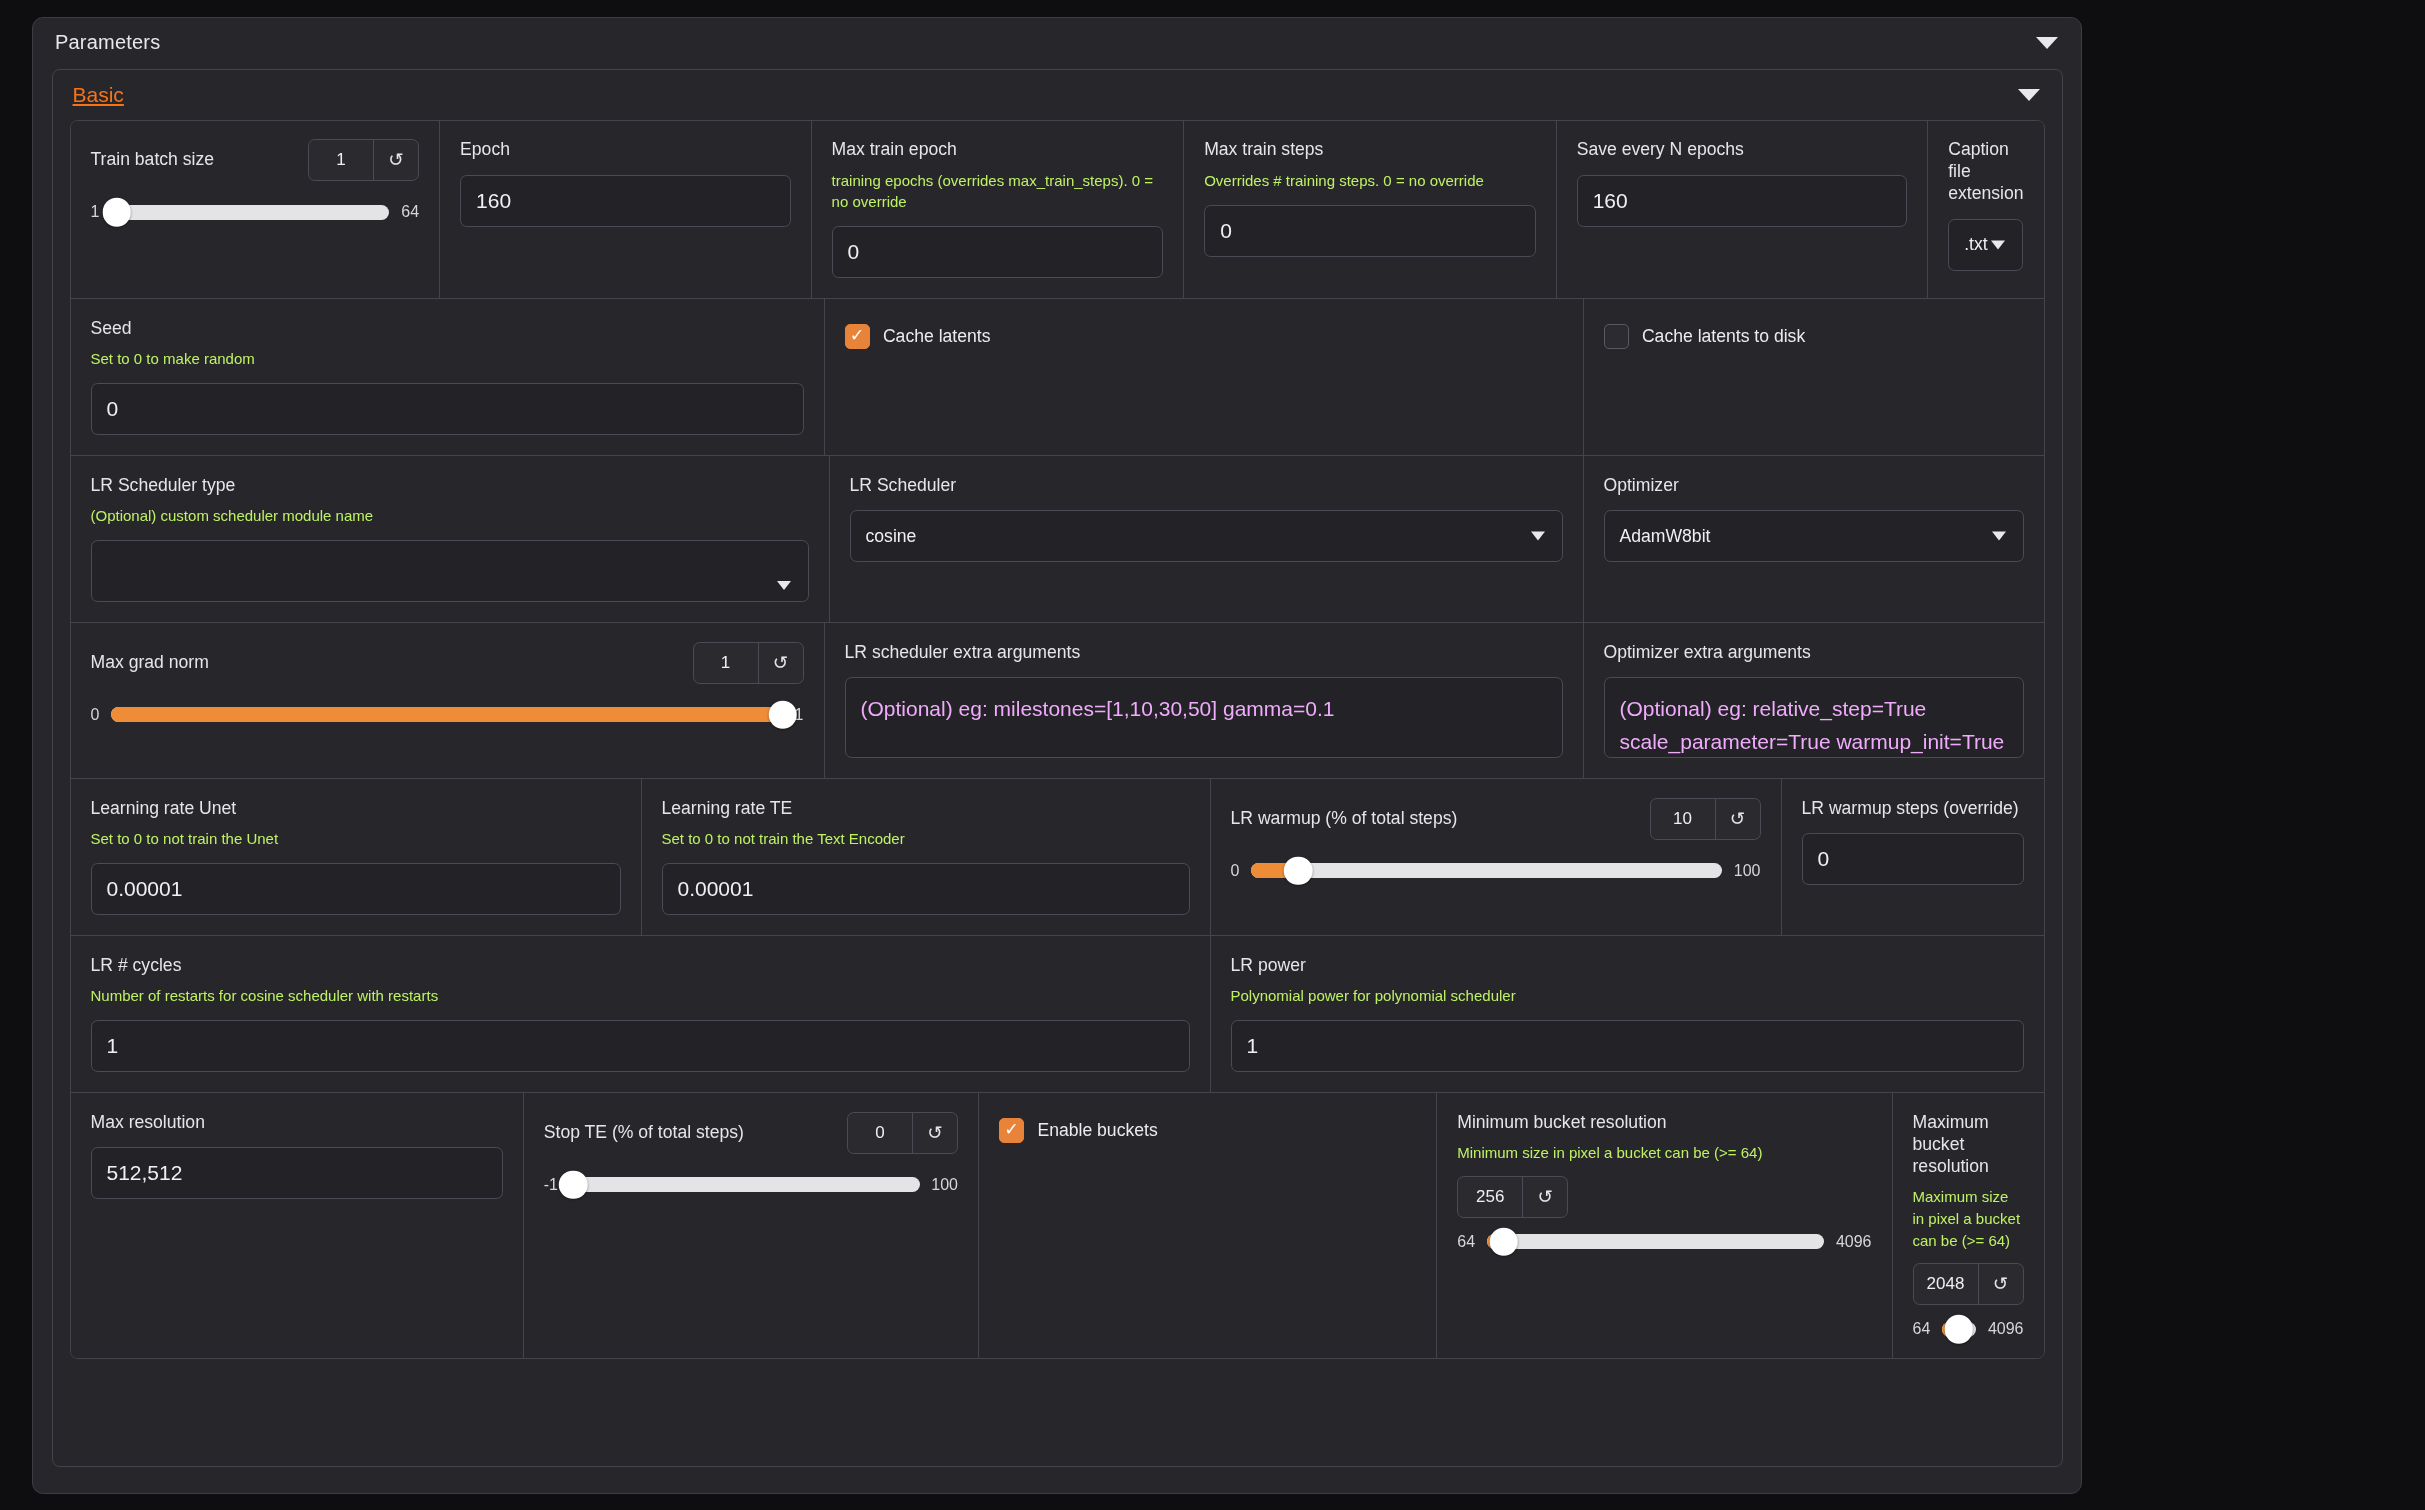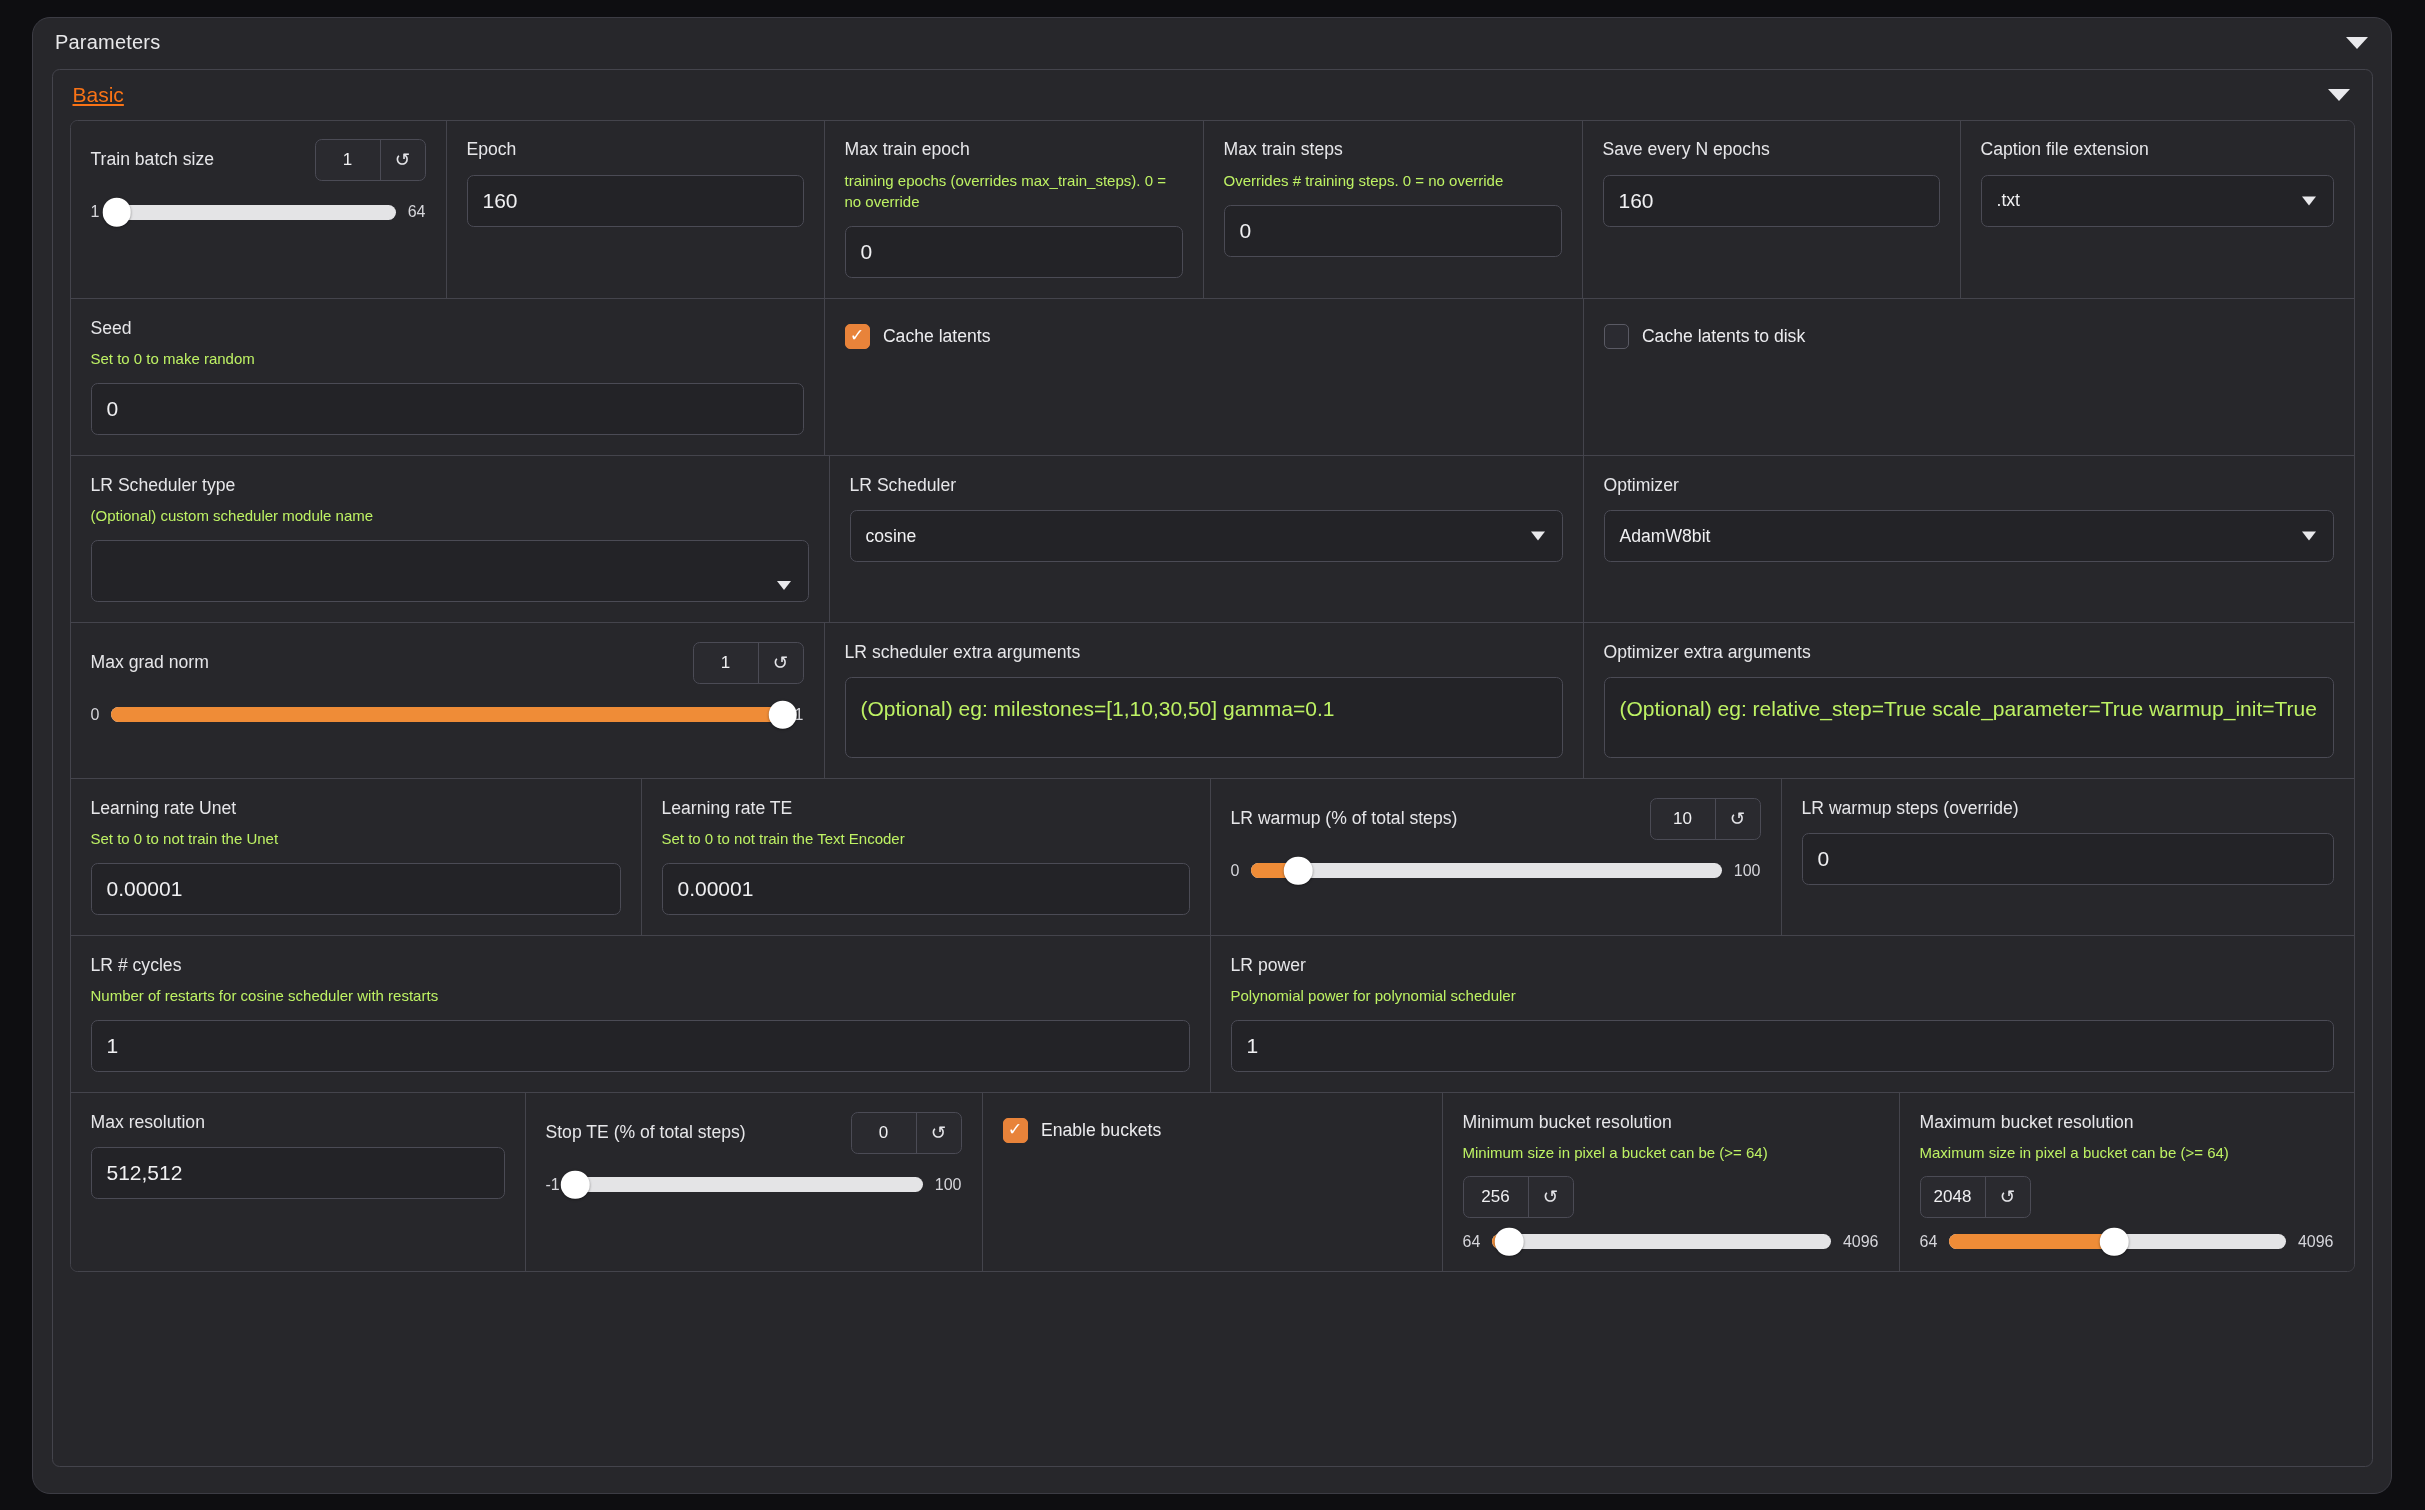--- a/index.html
+++ b/index.html
@@ -7,24 +7,24 @@
     width: 2426px; height: 1511px;
     background: #0e0e11;
     font-family: "Liberation Sans", sans-serif;
     -webkit-font-smoothing: antialiased;
   }
   body { overflow: hidden; }
 
   .app-root {
     position: absolute;
     left: 32px; top: 17px;
-    width: 2360px; height: 1477px;
+    width: 2050px; height: 1477px;
     background: #27272b;
     border: 0.8px solid #3c3c44;
-    border-radius: 18px;
+    border-radius: 11px;
   }
 
   
   .accordion-head {
     height: 49px;
     display: flex; align-items: center;
     padding: 0 22px 0 22px;
     position: relative;
   }
   .accordion-head .title {
@@ -86,21 +86,21 @@
     margin-top: 13.4px;
     background: #232327;
     border: 0.8px solid #4b4b55;
     border-radius: 6.7px;
     height: 52px;
     display: flex; align-items: center;
     padding: 16px 15px;
     font-size: 21px; color: #f0f0f2;
   }
   .textbox.tall { height: 81px; align-items: flex-start; padding-top: 15px; line-height:1.5;}
-  .textbox.ph { color: #bef264; text-align: center; }
+  .textbox.ph { color: #f0abfc; }
   .textbox.ph.tall { line-height: 1.55; }
 
   
   .dropdown {
     margin-top: 13.4px;
     background: #232327;
     border: 0.8px solid #4b4b55;
     border-radius: 6.7px;
     height: 52px;
     display: flex; align-items: center;

